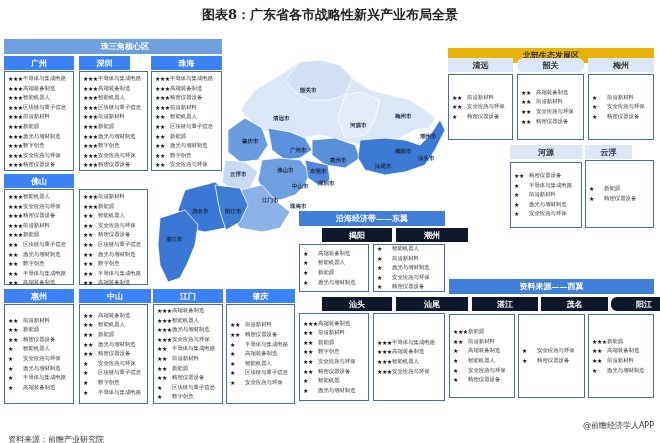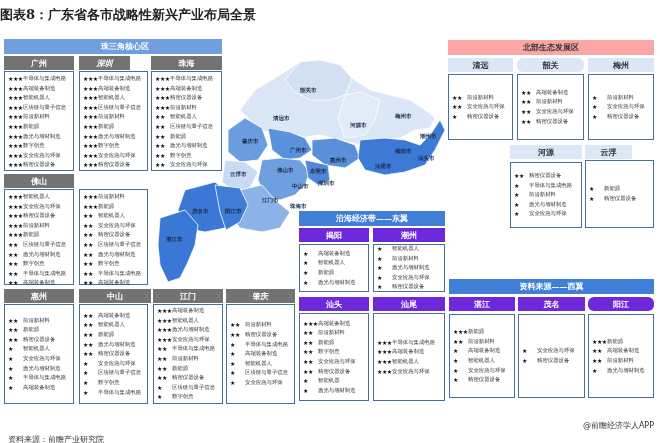--- a/index.html
+++ b/index.html
@@ -1,26 +1,26 @@
 <!DOCTYPE html>
 <html><head>
 <meta charset="utf-8">
 <style>
   * { box-sizing: border-box; margin: 0; padding: 0; }
   html, body { width: 660px; height: 443px; background: #ffffff; overflow: hidden; }
   body { position: relative; font-family: "DejaVu Sans", sans-serif; color: #222; }
-  .title { position: absolute; left: 0; top: 6px; width: 660px; font-size: 13px; font-weight: bold; color: #222; font-family: "DejaVu Serif", serif; }
+  .title { position: absolute; left: 0; top: 6px; width: 660px; text-align: center; font-size: 13px; font-weight: bold; color: #222; font-family: "DejaVu Serif", serif; }
   .region-head { position: absolute; height: 15px; font-size: 8px; font-weight: bold; text-align: center; line-height: 15px; font-family: "DejaVu Serif", serif; }
   .rh-pearl { background: #6f9fde; color: #fff; }
-  .rh-north { background: #fca5a5; color: #333; }
+  .rh-north { background: #eab308; color: #333; margin-top: 8px; }
   .rh-coast { background: #3f7fd8; color: #fff; }
   .city-head { position: absolute; height: 14px; font-size: 8px; font-weight: bold; text-align: center; line-height: 14px; font-family: "DejaVu Serif", serif; }
-  .ch-pearl { background: #737373; color: #fff; text-align: center; }
+  .ch-pearl { background: #3b82f6; color: #fff; text-align: center; }
   .ch-north { background: #dbe6f6; color: #333; }
-  .ch-coast { background: #6d28d9; color: #fff; }
+  .ch-coast { background: #0f172a; color: #fff; margin-left: 23px; }
   .city-box { position: absolute; border: 1.5px solid #4a6d9a; background: #fff; padding: 2px 3px; display: flex; flex-direction: column; justify-content: center; }
   .city-box.top { justify-content: flex-start; }
   .item { display: flex; align-items: center; font-size: 5.4px; line-height: 9.6px; height: 9.6px; white-space: nowrap; color: #333; }
   .stars { display: inline-block; width: 15px; font-size: 6px; color: #111; letter-spacing: -0.5px; }
   .footer-left { position: absolute; left: 8px; top: 420px; font-size: 8px; color: #333; margin-top: 14px; }
   .footer-right { position: absolute; right: 6px; top: 420px; font-size: 8px; color: #333; }
   .map-label { position: absolute; font-size: 5.5px; font-weight: bold; color: #1a2a4a; white-space: nowrap; font-family: "DejaVu Serif", serif; }
   svg.map { position: absolute; left: 150px; top: 50px; }
 </style>
 </head>
@@ -68,21 +68,21 @@
   <span class="map-label" style="left:262px;top:197px;">江门市</span>
   <span class="map-label" style="left:290px;top:203px;">珠海市</span>
   <span class="map-label" style="left:192px;top:208px;">茂名市</span>
   <span class="map-label" style="left:225px;top:208px;">阳江市</span>
   <span class="map-label" style="left:166px;top:236px;">湛江市</span>
 </div>
 
 <div class="region-head rh-pearl" style="left:4px;top:39px;width:218px;padding-left:24px;">珠三角核心区</div>
 
 <div class="city-head ch-pearl" style="left:4px;top:56px;width:70px;">广州</div>
-<div class="city-head ch-pearl" style="left:79px;top:56px;width:51px;font-style:italic;">深圳</div>
+<div class="city-head ch-pearl" style="left:79px;top:56px;width:51px;">深圳</div>
 <div class="city-head ch-pearl" style="left:151px;top:56px;width:71px;">珠海</div>
 
 <div class="city-box top" style="left:4px;top:71px;width:70px;height:100px;">
     <div class="item">
       <span class="stars">★★★</span>
       <span>半导体与集成电路</span>
     </div>
     <div class="item">
       <span class="stars">★★★</span>
       <span>高端装备制造</span>

